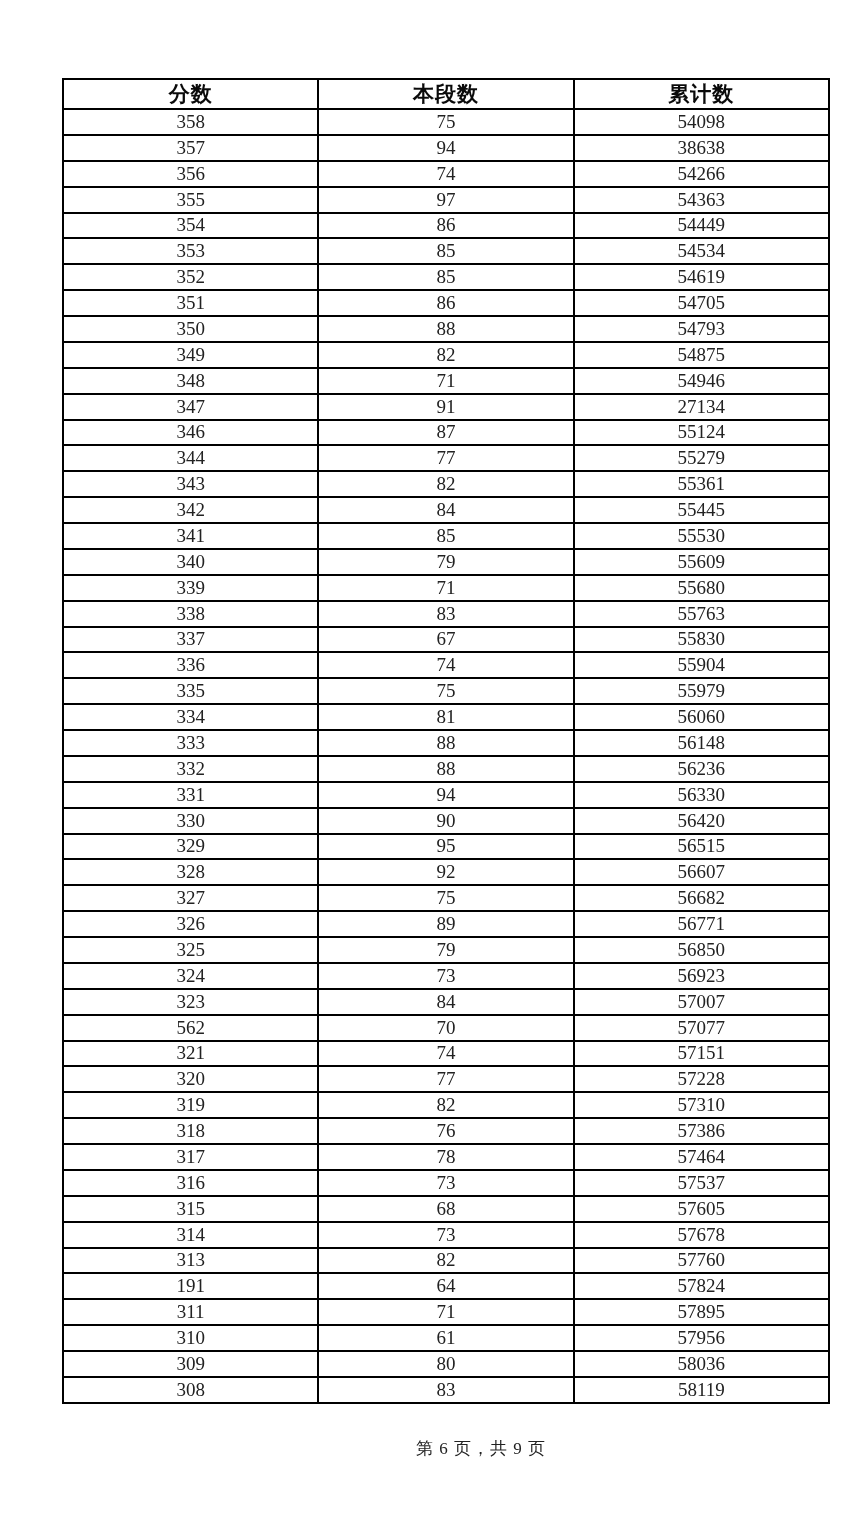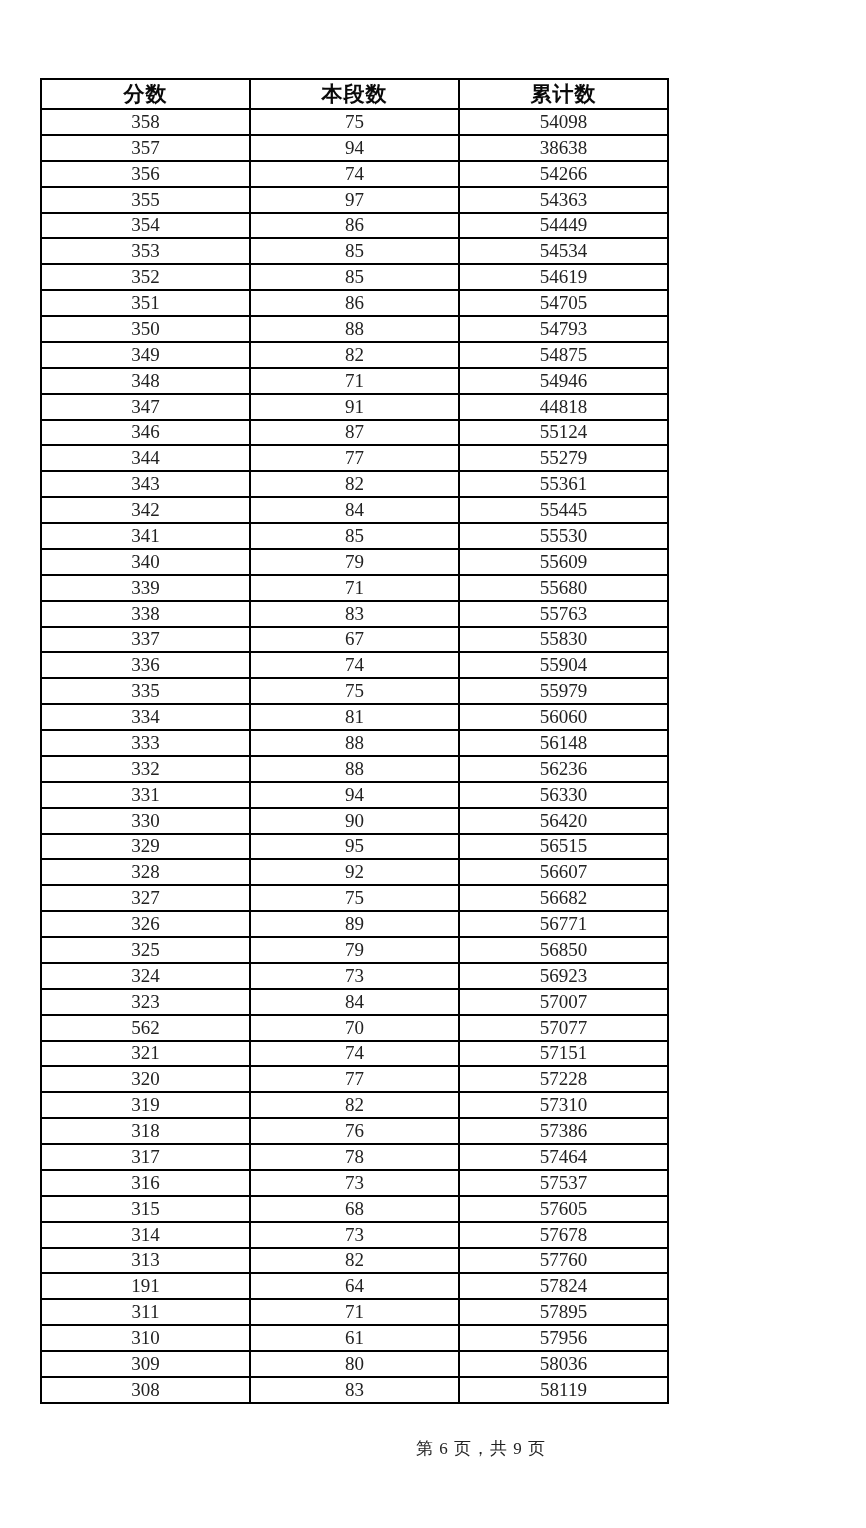--- a/index.html
+++ b/index.html
@@ -10,23 +10,23 @@
   .page {
     position: relative;
     width: 866px;
     height: 1528px;
     background: #ffffff;
     font-family: "Liberation Serif", "DejaVu Serif", serif;
     overflow: hidden;
   }
   .table-wrap {
     position: absolute;
-    left: 40px;
+    left: 62px;
     top: 78px;
-    width: 629px;
+    width: 768px;
   }
   table.score-table {
     width: 100%;
     height: 1326px;
     border-collapse: collapse;
     table-layout: fixed;
   }
   .score-table th,
   .score-table td {
     border: 2px solid #000000;
@@ -139,21 +139,21 @@
 
           <tr>
             <td>348</td>
             <td>71</td>
             <td>54946</td>
           </tr>
 
           <tr>
             <td>347</td>
             <td>91</td>
-            <td>44818</td>
+            <td>27134</td>
           </tr>
 
           <tr>
             <td>346</td>
             <td>87</td>
             <td>55124</td>
           </tr>
 
 
           <tr>

